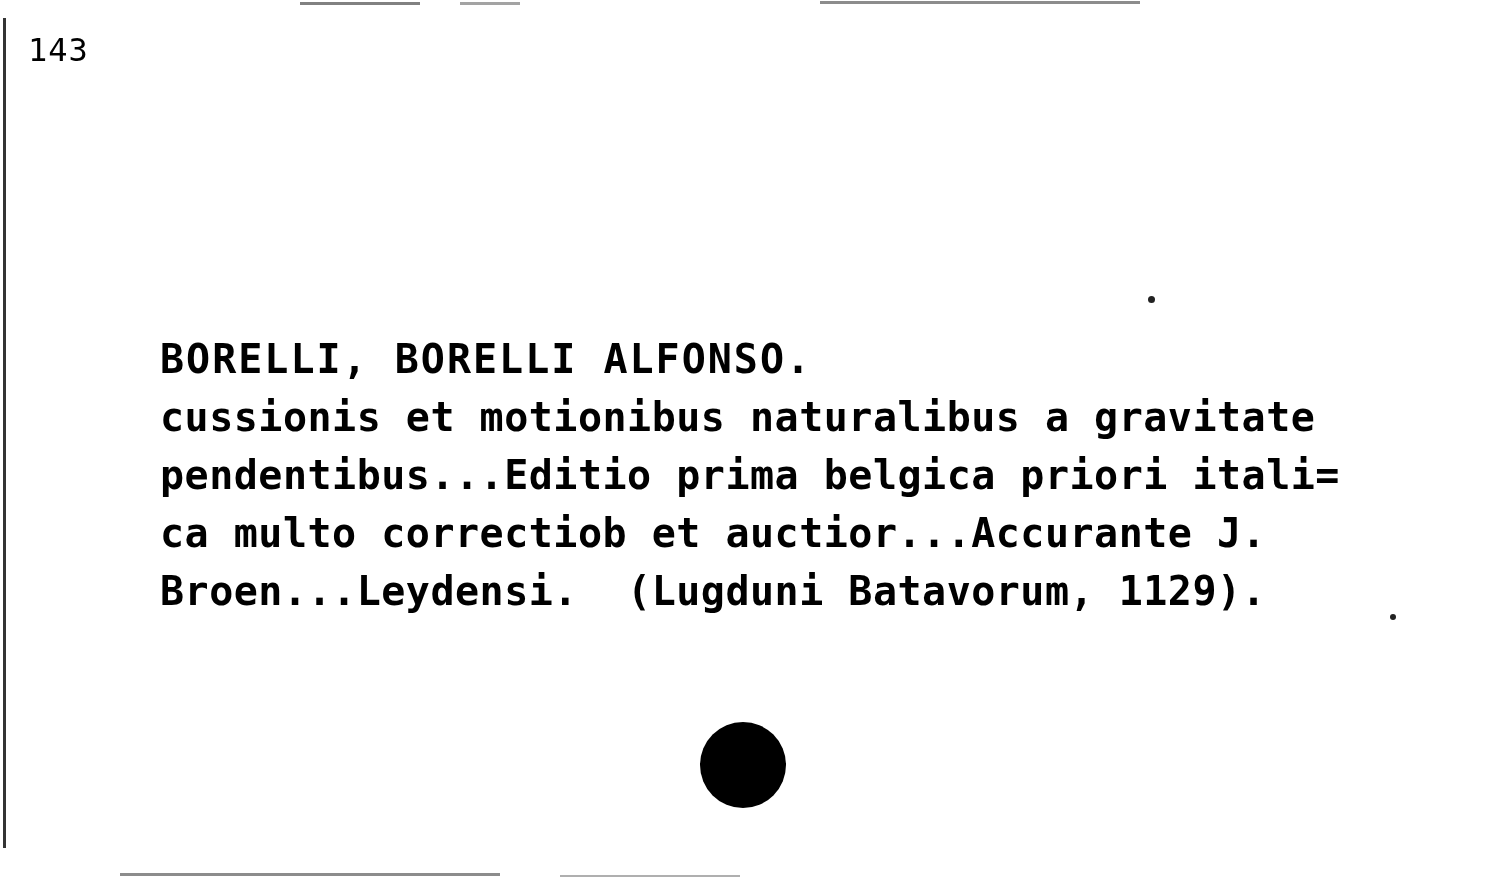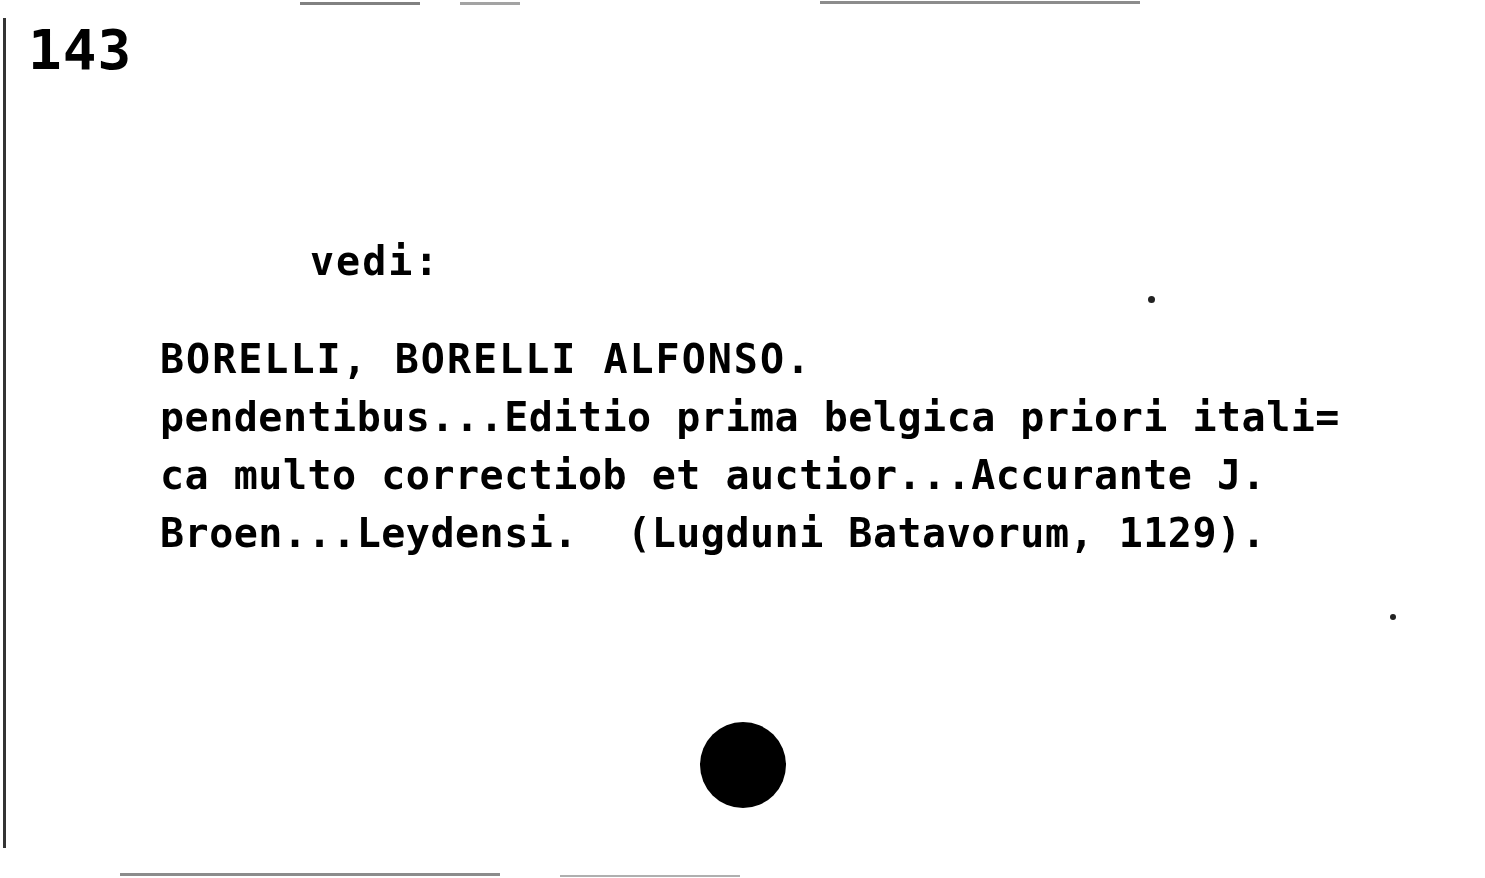--- a/index.html
+++ b/index.html
@@ -48,25 +48,25 @@
   .speck {
     position: absolute;
     background: #222;
     border-radius: 50%;
   }
 
   .shelfmark {
     position: absolute;
     left: 28px;
     top: 24px;
-    font-size: 56px;
+    font-size: 32px;
     line-height: 52px;
     letter-spacing: 1px;
     color: #000;
-    font-weight: 700;
+    font-weight: 400;
     font-family: "DejaVu Sans Mono", monospace;
   }
   .shelfmark div {
     white-space: pre;
   }
 
   .heading {
     position: absolute;
     left: 210px;
     top: 150px;
@@ -133,24 +133,24 @@
   <div class="edge edge-bottom-dash-2"></div>
 
   <div class="speck" style="left:1148px; top:296px; width:7px; height:7px;"></div>
   <div class="speck" style="left:1390px; top:614px; width:6px; height:6px;"></div>
 
   <div class="shelfmark">
     <div>143</div>
   </div>
 
 
-  <div class="seealso">vedi:</div>
 
   <div class="body-block">
     <div class="ref-head">BORELLI, BORELLI ALFONSO.</div>
+    <div class="tline">cussionis et motionibus naturalibus a gravitate</div>
     <div class="tline">pendentibus...Editio prima belgica priori itali=</div>
     <div class="tline">ca multo correctiob et auctior...Accurante J.</div>
     <div class="tline">Broen...Leydensi.  (Lugduni Batavorum, 1129).</div>
   </div>
 
   <div class="punch-hole"></div>
 
 </div>
 
 </body></html>

